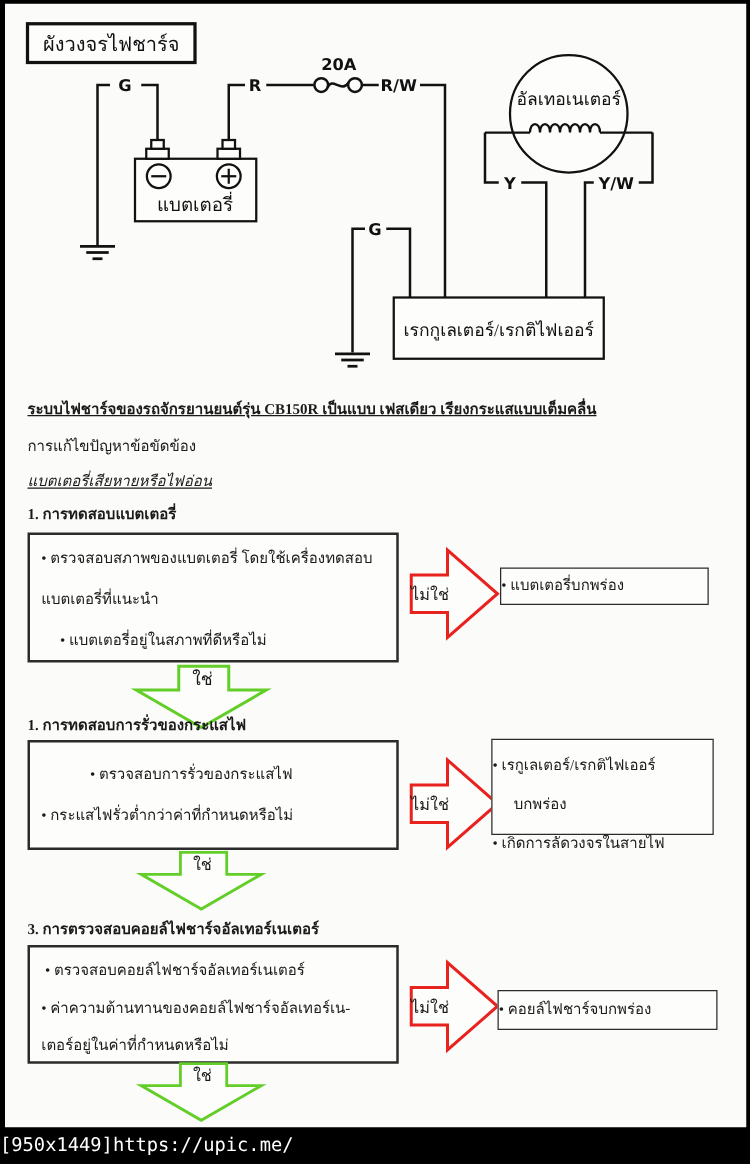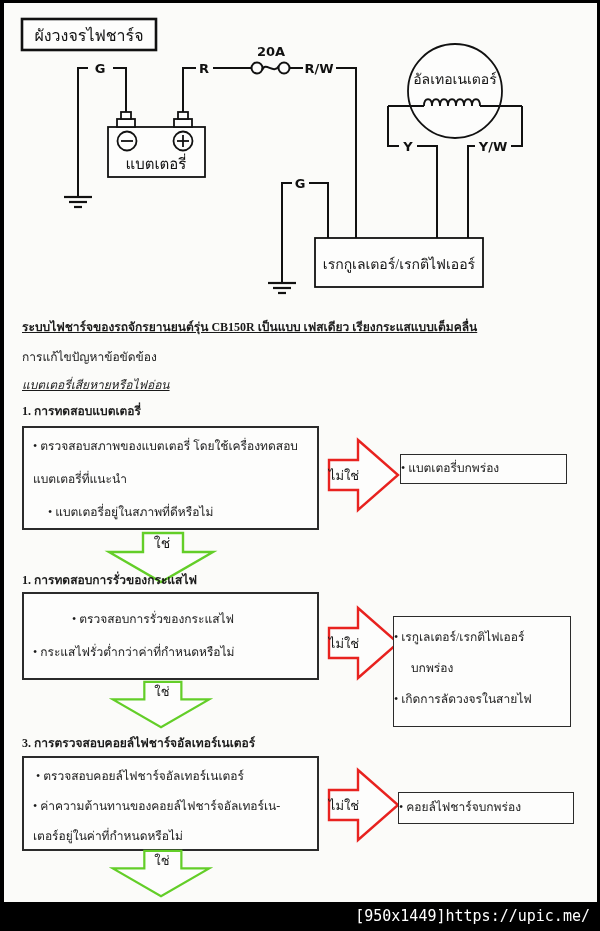--- a/index.html
+++ b/index.html
@@ -8,21 +8,21 @@
   .page{position:absolute;left:4px;top:3px;width:593px;height:899px;background:#fbfbf9;}
   .abs{position:absolute;}
   .thai{color:#1a1a1a;font-size:12px;}
   .u{text-decoration:underline;}
   .b{font-weight:bold;}
   .i{font-style:italic;}
   .flowbox{position:absolute;border:2px solid #2b2b2b;background:#fdfdfc;box-sizing:border-box;}
   .flowbox .line{padding-left:9px;padding-right:6px;white-space:nowrap;}
   .resultbox{position:absolute;border:1.6px solid #2b2b2b;background:#fdfdfc;box-sizing:border-box;}
   .footerbar{position:absolute;left:0;top:902px;width:600px;height:29px;background:#000;
-             color:#fff;text-align:right;font-family:"DejaVu Sans Mono",monospace;
+             color:#fff;font-family:"DejaVu Sans Mono",monospace;
              font-size:15px;line-height:29px;padding-right:10px;box-sizing:border-box;}
   svg text{font-family:"DejaVu Sans",sans-serif;}
   svg text.comp{font-family:"Liberation Serif","DejaVu Serif",serif;}
   .arrow-svg{position:absolute;overflow:visible;}
 </style>
 </head>
 <body>
 
 <div id="canvas">
   <div class="page"></div>
@@ -128,21 +128,21 @@
 
   <div class="abs thai b" style="left:22px;top:570px;">1. การทดสอบการรั่วของกระแสไฟ</div>
   <div class="flowbox" style="left:22px;top:592px;width:297px;height:88px;">
     <div class="thai line" style="line-height:33px;padding-top:9px;margin-left:39px;">• ตรวจสอบการรั่วของกระแสไฟ</div>
     <div class="thai line" style="line-height:33px;">• กระแสไฟรั่วต่ำกว่าค่าที่กำหนดหรือไม่</div>
   </div>
   <svg class="arrow-svg" style="left:327px;top:605px;" width="74" height="76" viewBox="0 0 74 76">
     <polygon points="2,23 31,23 31,3 71,38 31,73 31,53 2,53" fill="#fdfdfc" stroke="#e8221f" stroke-width="2.4"></polygon>
     <text class="comp" x="17" y="43" text-anchor="middle" font-size="13" fill="#1a1a1a">ไม่ใช่</text>
   </svg>
-  <div class="resultbox" style="left:393px;top:616px;width:178px;height:111px;font-family:Liberation Serif, serif;">
+  <div class="resultbox" style="left:393px;top:591px;width:178px;height:77px;font-family:Liberation Serif, serif;">
     <div class="thai line" style="line-height:31px;padding-top:5px;">• เรกูเลเตอร์/เรกติไฟเออร์</div>
     <div class="thai line" style="line-height:31px;padding-left:17px;">บกพร่อง</div>
     <div class="thai line" style="line-height:31px;">• เกิดการลัดวงจรในสายไฟ</div>
   </div>
   <svg class="arrow-svg" style="left:106px;top:680px;" width="110" height="50" viewBox="0 0 110 54">
     <polygon points="37,2 77,2 77,21 107,21 55,51 3,21 37,21" fill="#fdfdfc" stroke="#63ce28" stroke-width="2.4"></polygon>
     <text class="comp" x="56" y="17" text-anchor="middle" font-size="14" fill="#1a1a1a">ใช่</text>
   </svg>
 
   <div class="abs thai b" style="left:22px;top:733px;">3. การตรวจสอบคอยล์ไฟชาร์จอัลเทอร์เนเตอร์</div>

